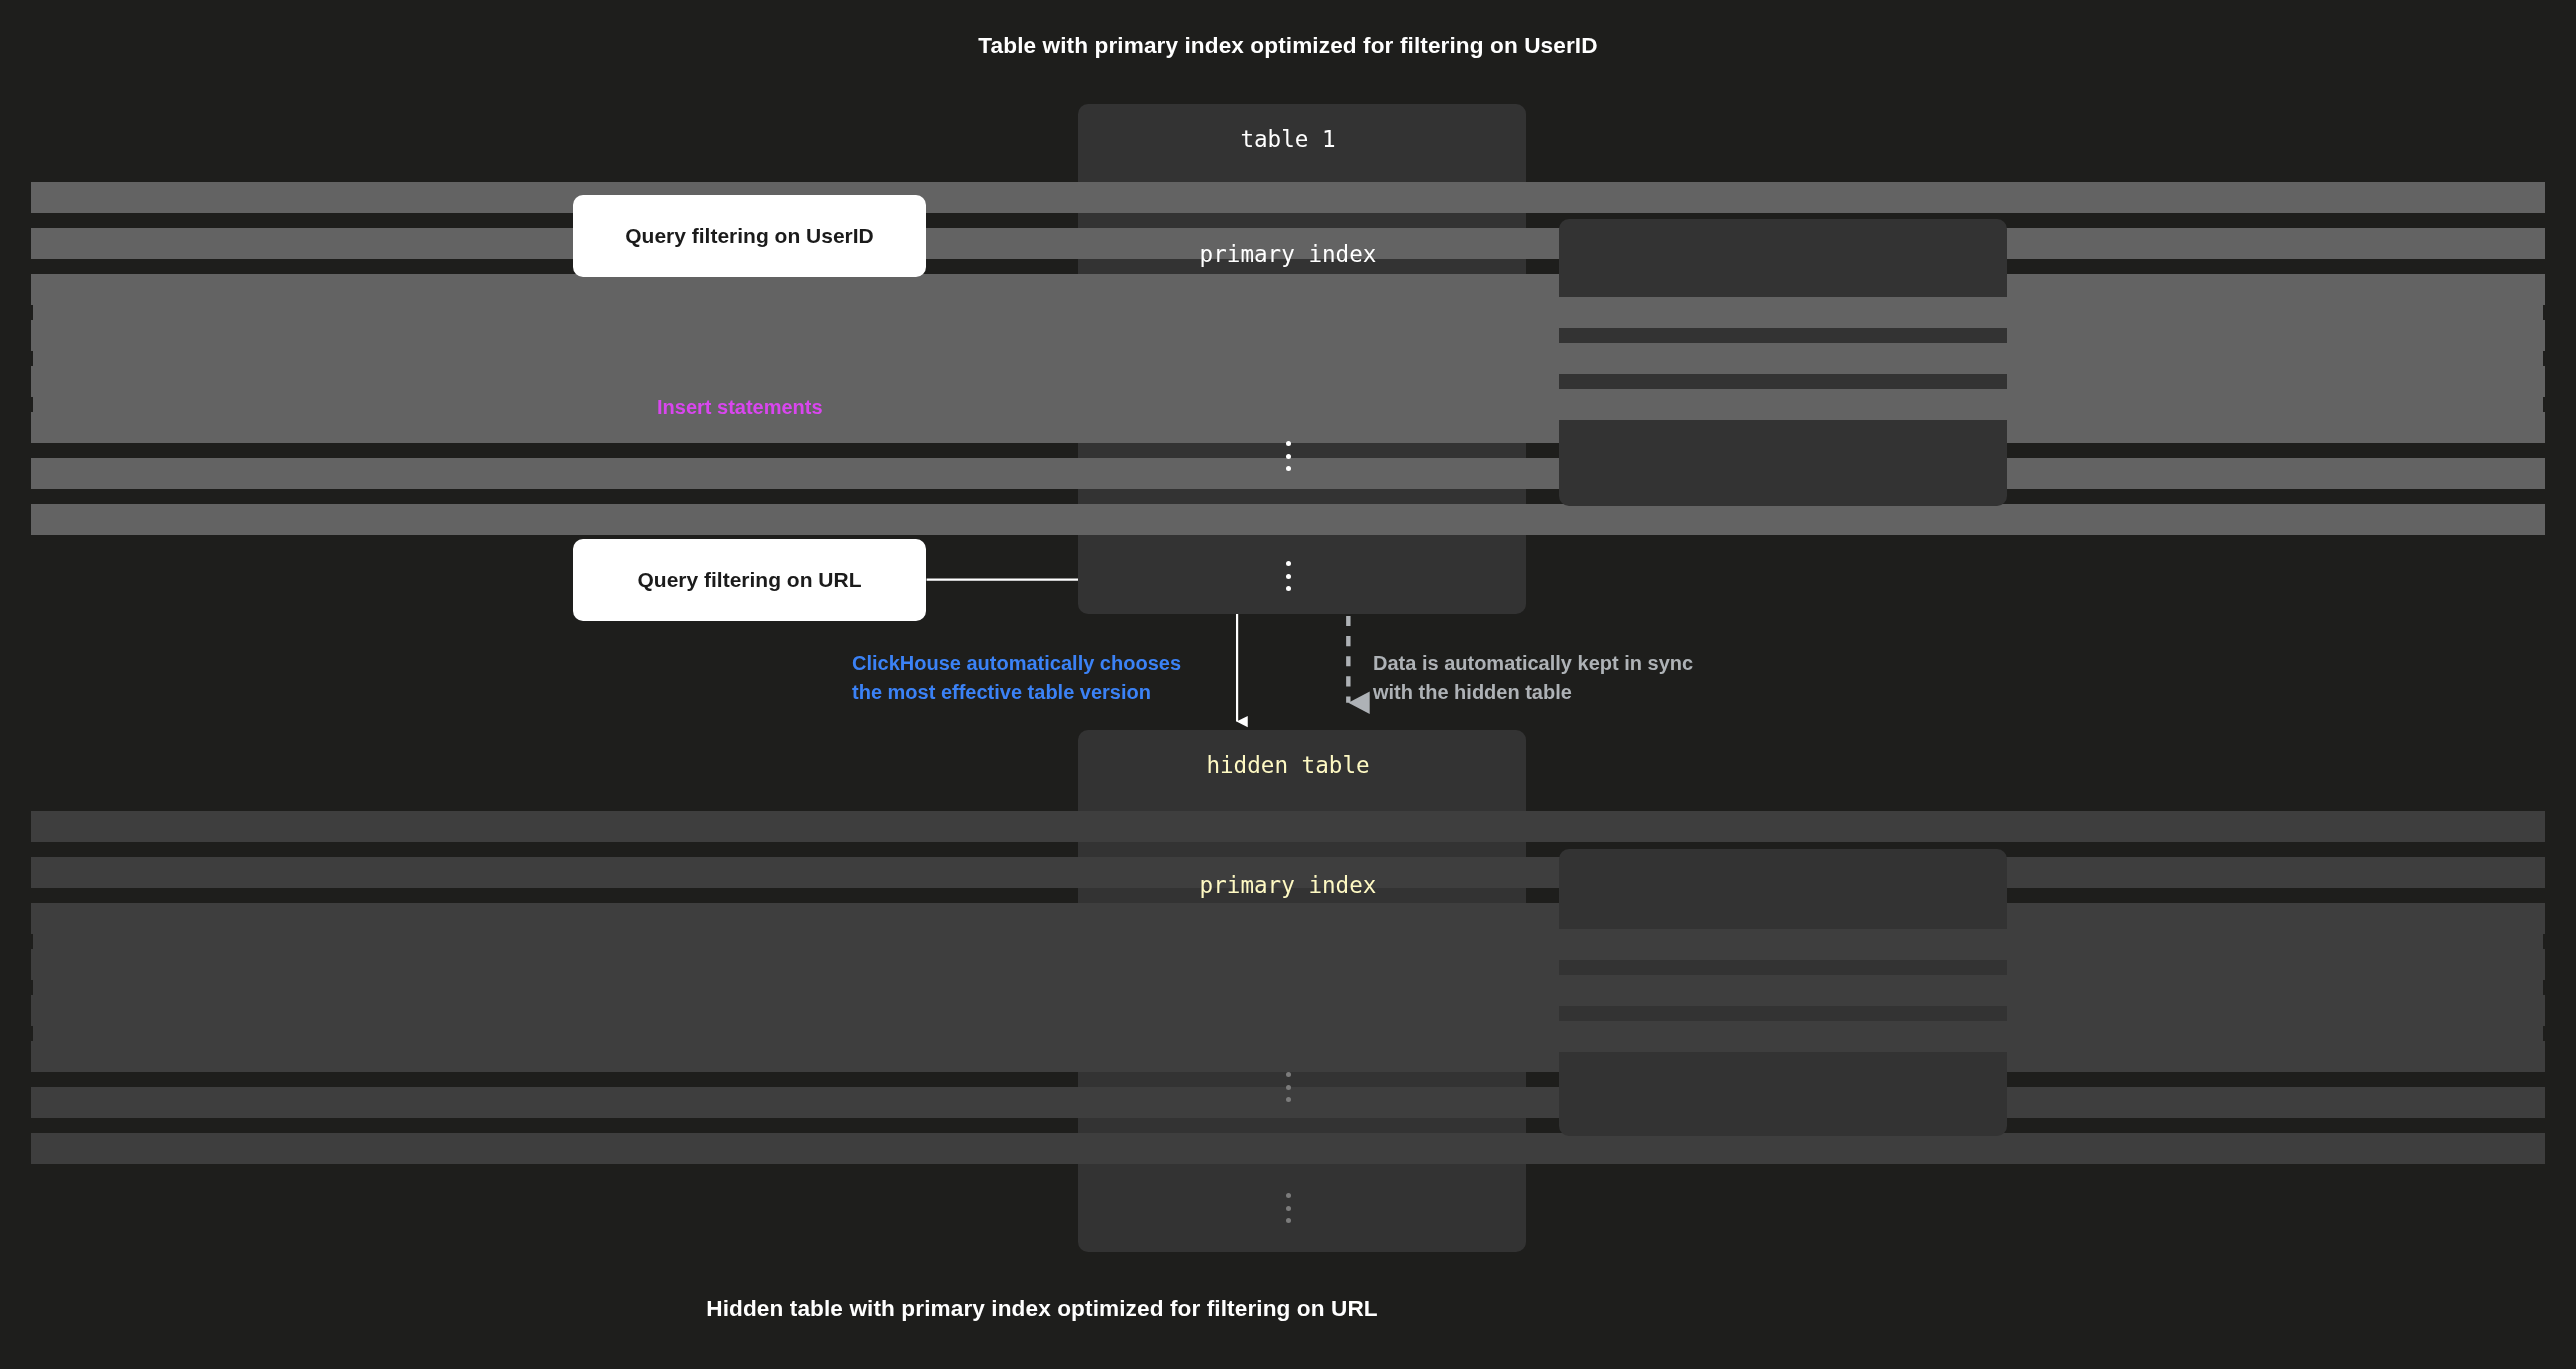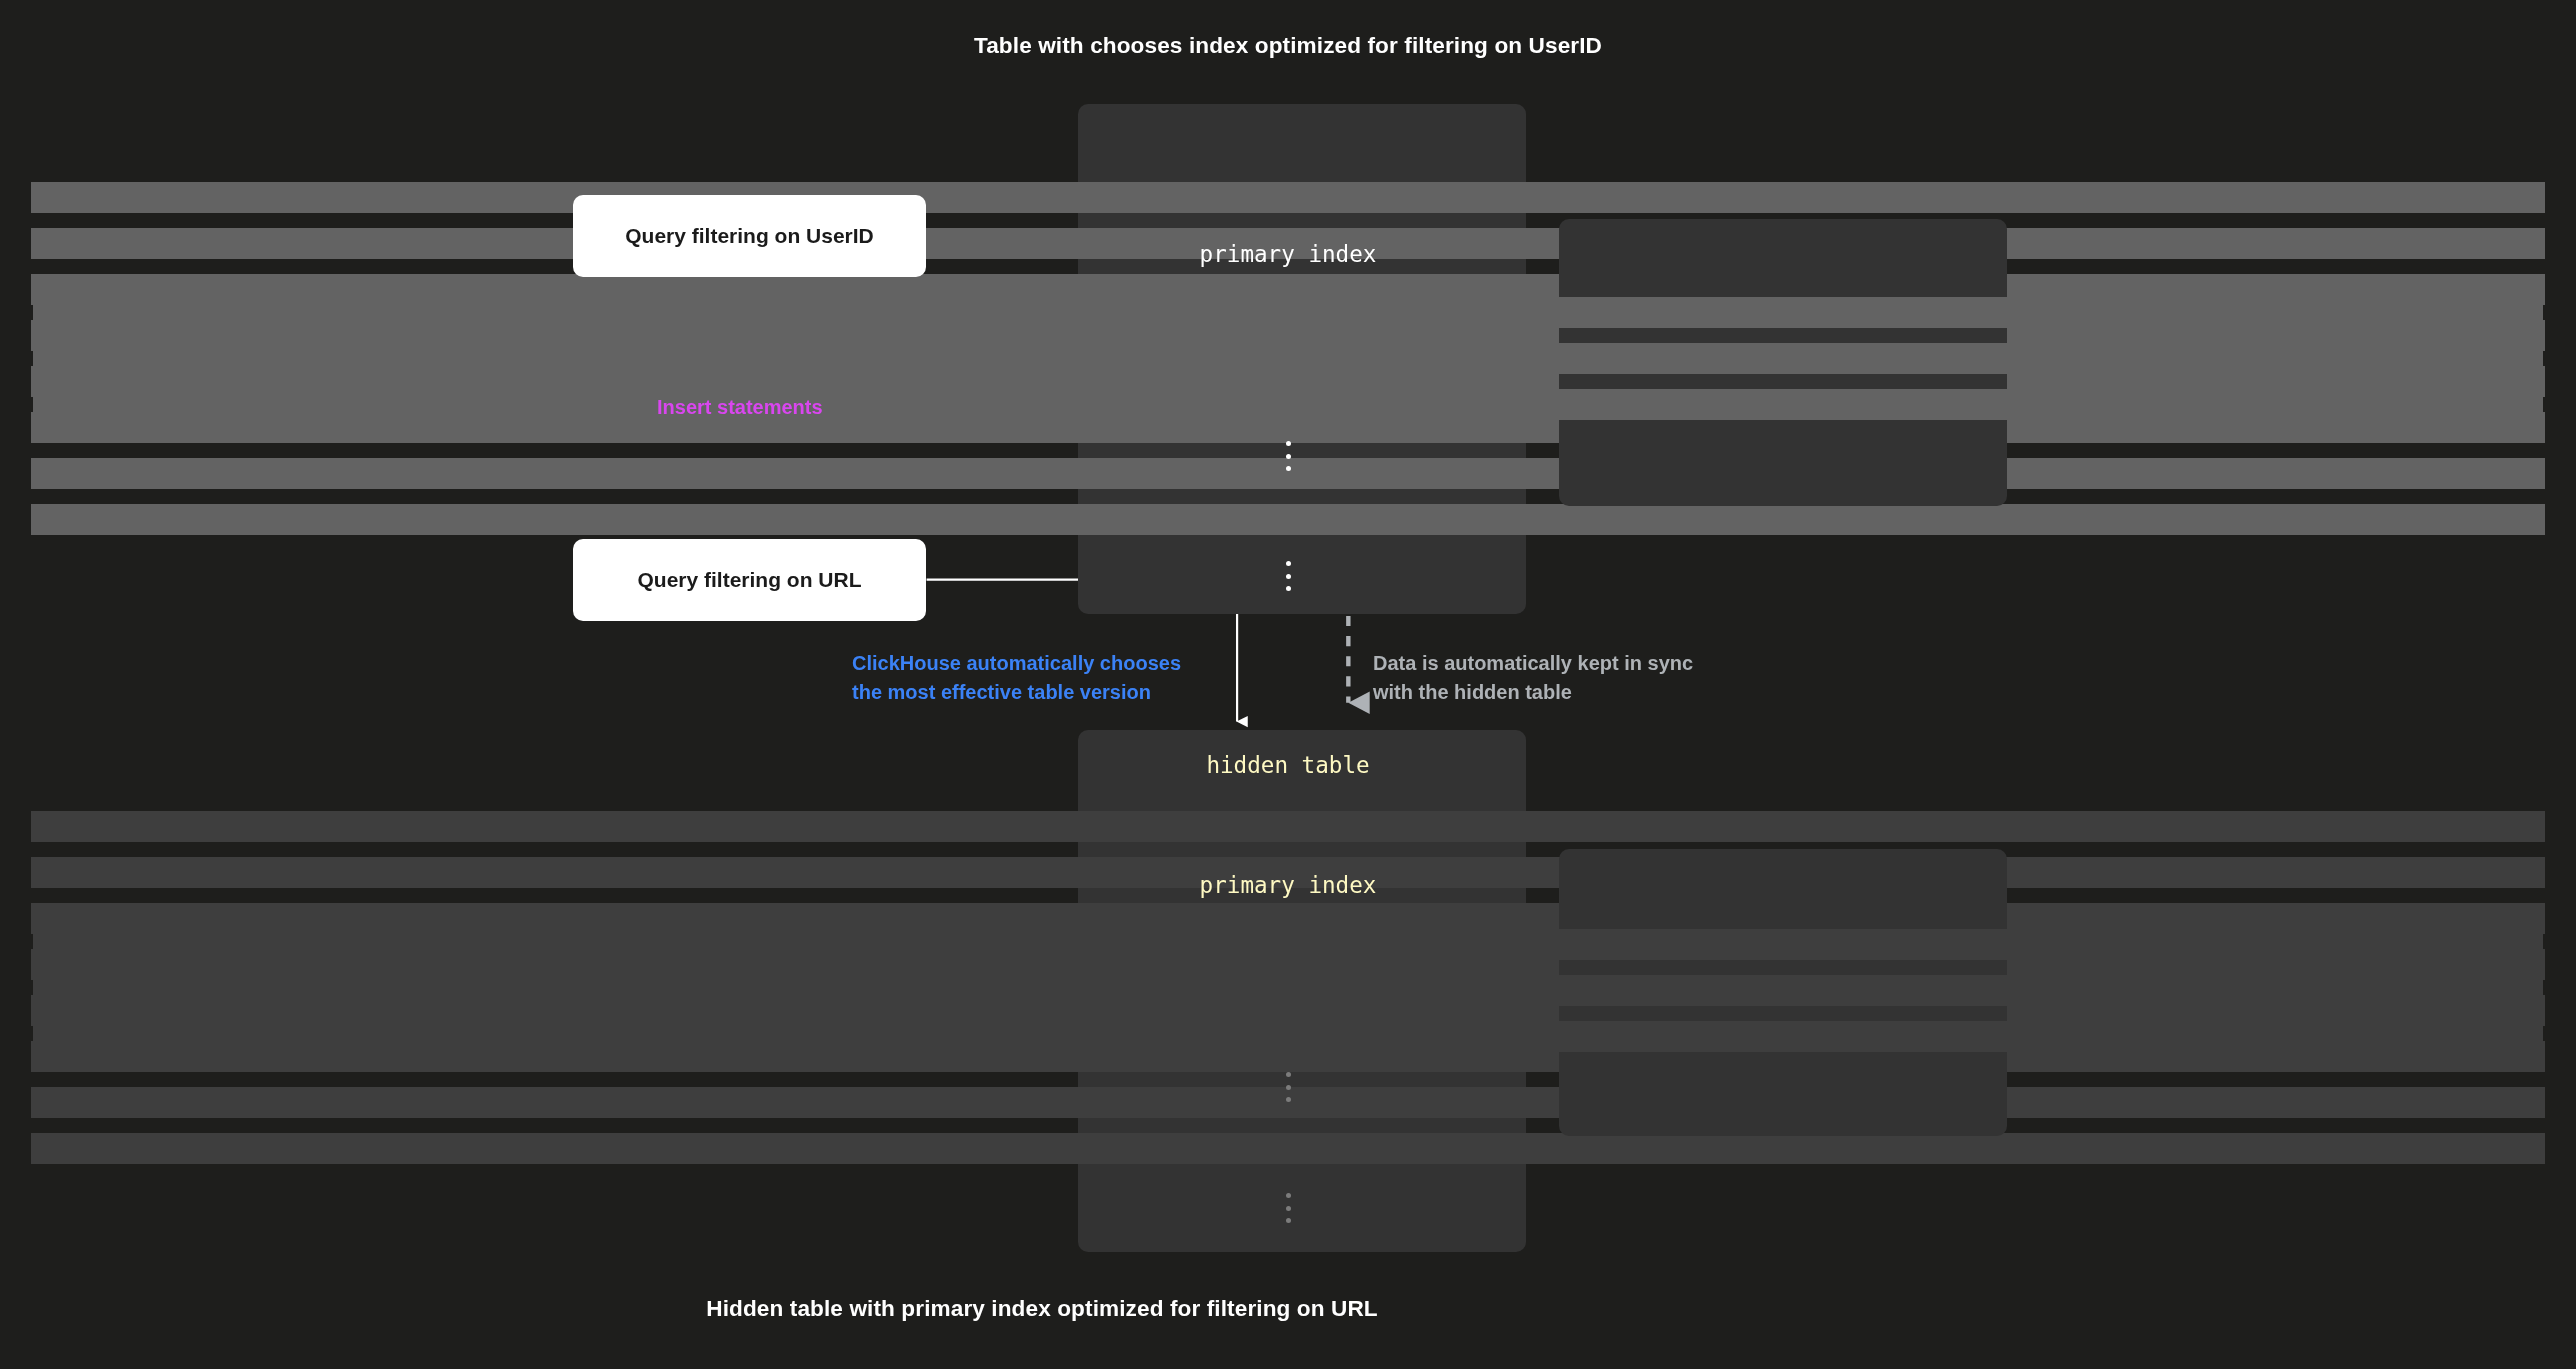--- a/index.html
+++ b/index.html
@@ -145,21 +145,21 @@
     left: 0; top: 0;
     width: 2576px; height: 1369px;
     pointer-events: none;
   }
 </style>
 </head>
 <body>
 
 <div id="stage">
 
-  <div id="caption-top" class="caption">Table with chooses index optimized for filtering on UserID</div>
+  <div id="caption-top" class="caption">Table with primary index optimized for filtering on UserID</div>
 
   <svg id="connectors" viewBox="0 0 4098 2178" width="2576" height="1369">
     <defs>
       <marker id="mk-white-open" markerWidth="14" markerHeight="14" refX="12" refY="6" orient="auto" markerUnits="userSpaceOnUse">
         <path d="M0,0 L13,6 L0,12 L3,6 Z" fill="#ffffff"></path>
       </marker>
       <marker id="mk-white-down" markerWidth="22" markerHeight="22" refX="11" refY="19" orient="auto" markerUnits="userSpaceOnUse">
         <path d="M2,2 L20,2 L11,20 Z" fill="#ffffff"></path>
       </marker>
       <marker id="mk-gray-right" markerWidth="44" markerHeight="44" refX="40" refY="22" orient="auto" markerUnits="userSpaceOnUse">
@@ -181,20 +181,21 @@
     <g>
       <path d="M1474,922 L1968,922 L1968,1148" stroke="#ffffff" stroke-width="3.5" fill="none" marker-end="url(#mk-white-down)"></path>
     </g>
 
     <g>
       <path d="M2145,980 L2145,1118" stroke="#aeb2b6" stroke-width="7" fill="none" stroke-dasharray="16 16" stroke-linecap="butt" marker-end="url(#mk-gray-down)"></path>
     </g>
   </svg>
 
   <div id="table1-card" class="card"></div>
+  <div id="table1-title" class="card-title">table 1</div>
   <div id="table1-rows" class="rows">
     <div class="row"></div>
     <div class="row"></div>
     <div class="row"></div>
     <div class="row"></div>
     <div class="row"></div>
     <div class="row"></div>
     <div class="row"></div>
     <div class="row"></div>
   </div>

